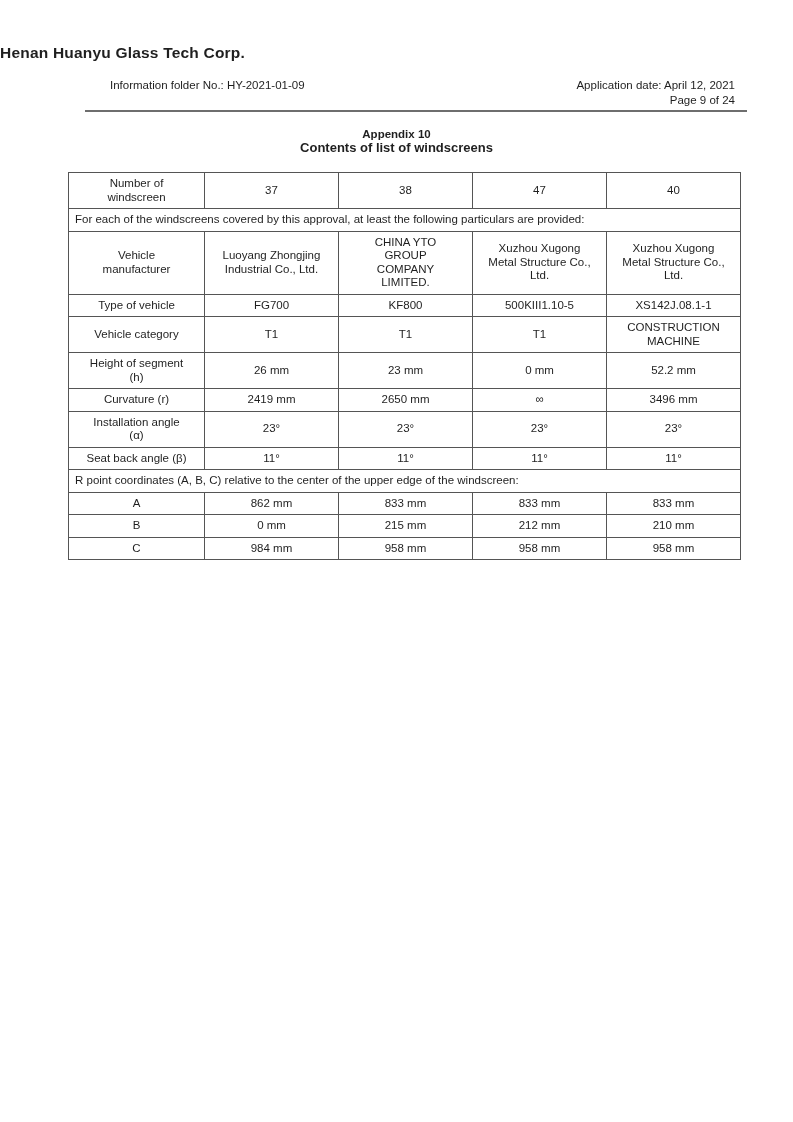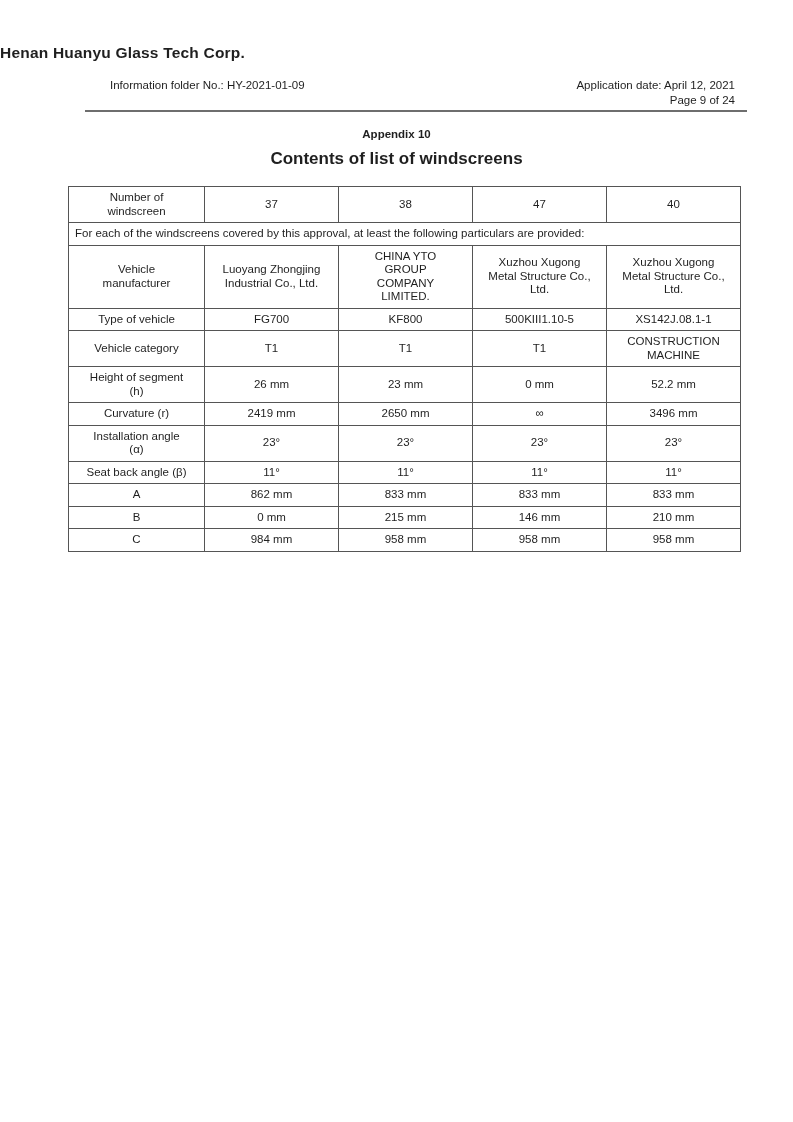--- a/index.html
+++ b/index.html
@@ -39,23 +39,23 @@
     border-top: 2px solid #6e6e6e;
     margin: 3px 46px 0 85px;
   }
   .appendix-title {
     margin-top: 16px;
     text-align: center;
     font-size: 11.5px;
     font-weight: bold;
   }
   .doc-subtitle {
-    margin-top: 9px;
+    margin-top: 0;
     text-align: center;
-    font-size: 17px;
+    font-size: 13px;
     font-weight: bold;
   }
   table.ws-table {
     border-collapse: collapse;
     table-layout: fixed;
     width: 672px;
     margin: 17px 0 0 68px;
     font-size: 11.5px;
   }
   .ws-table td, .ws-table th {
@@ -172,32 +172,35 @@
       <td>23°</td>
       <td>23°</td>
     </tr>
     <tr>
       <td>Seat back angle (β)</td>
       <td>11°</td>
       <td>11°</td>
       <td>11°</td>
       <td>11°</td>
     </tr>
+    <tr class="note-row">
+      <td colspan="5">R point coordinates (A, B, C) relative to the center of the upper edge of the windscreen:</td>
+    </tr>
     <tr>
       <td>A</td>
       <td>862 mm</td>
       <td>833 mm</td>
       <td>833 mm</td>
       <td>833 mm</td>
     </tr>
     <tr>
       <td>B</td>
       <td>0 mm</td>
       <td>215 mm</td>
-      <td>146 mm</td>
+      <td>212 mm</td>
       <td>210 mm</td>
     </tr>
     <tr>
       <td>C</td>
       <td>984 mm</td>
       <td>958 mm</td>
       <td>958 mm</td>
       <td>958 mm</td>
     </tr>
   </tbody>

